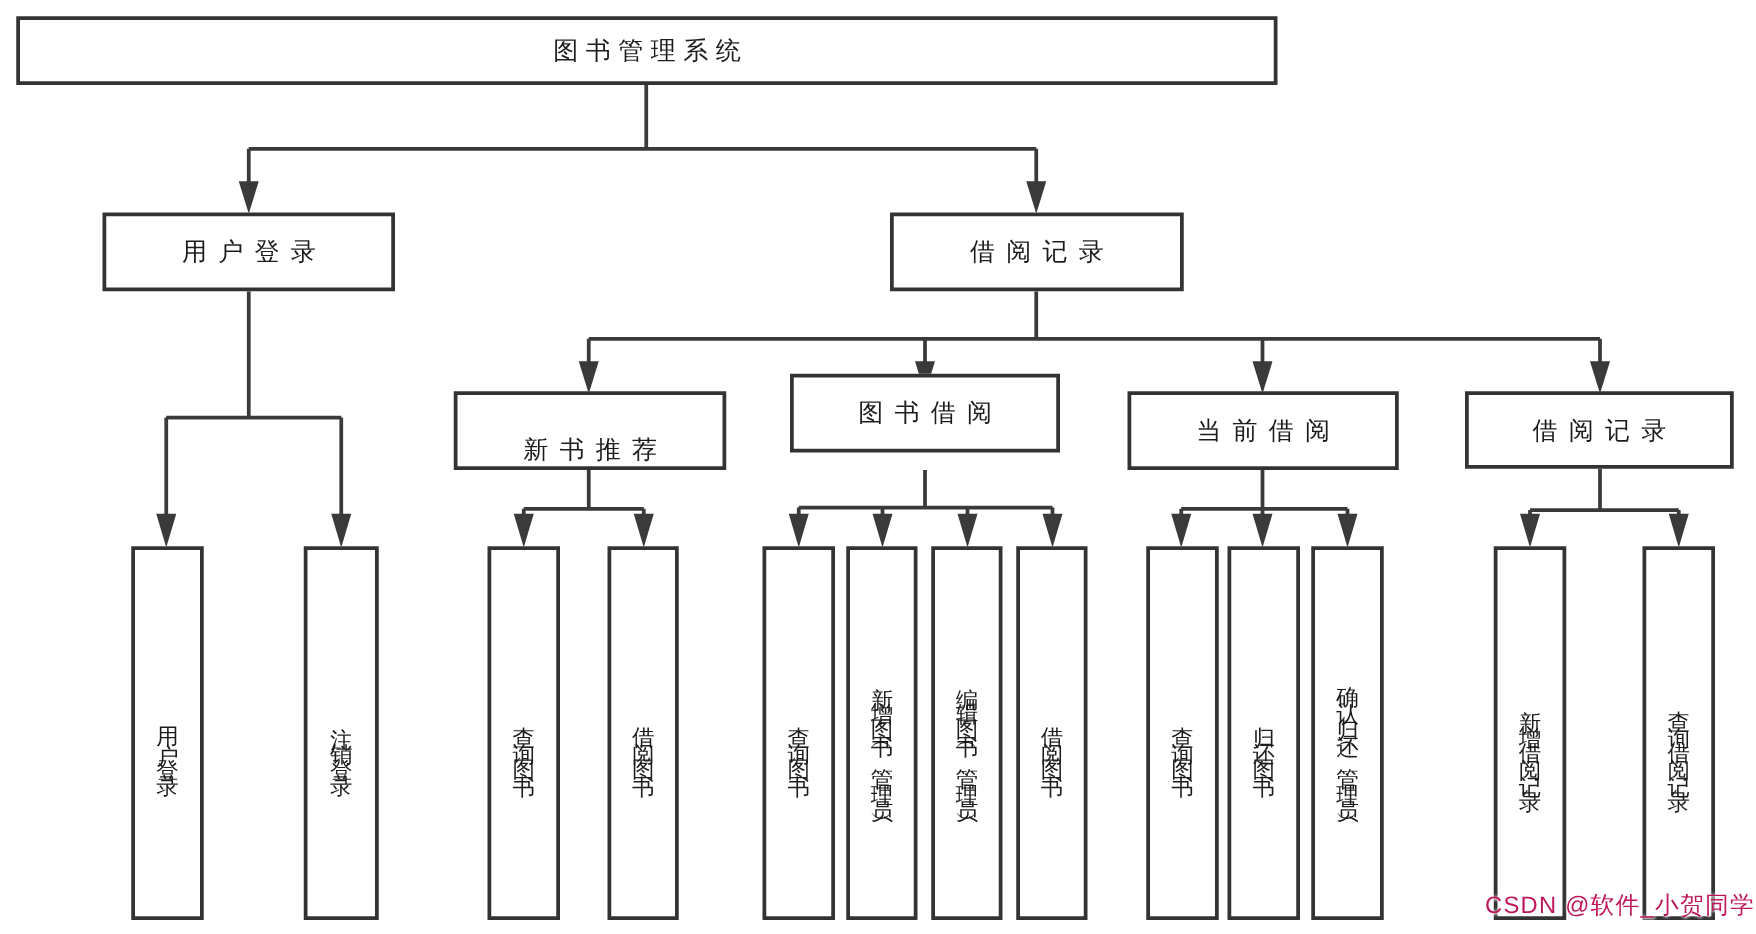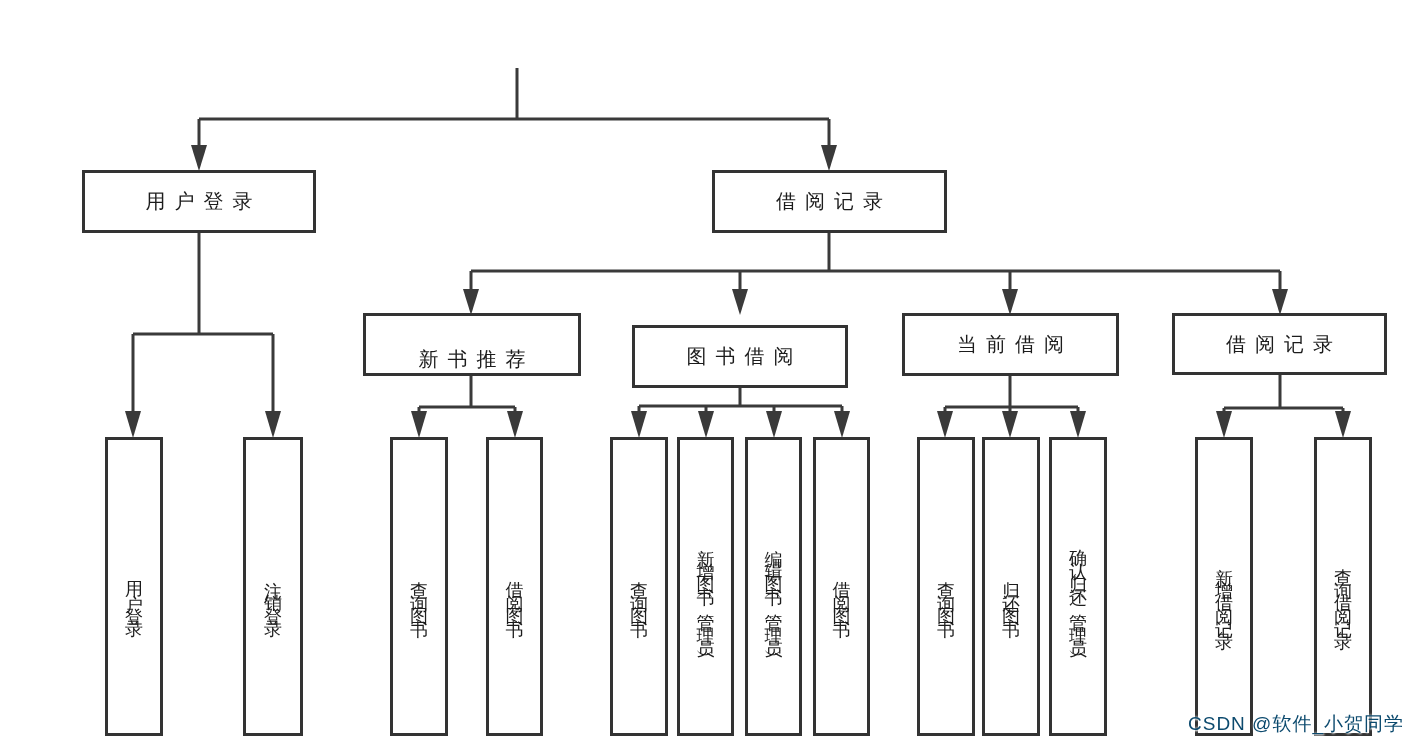--- a/index.html
+++ b/index.html
@@ -19,21 +19,21 @@
   .v-label{
     writing-mode:vertical-rl;text-orientation:mixed;
     font-size:18px;letter-spacing:13px;margin-bottom:-13px;
     white-space:nowrap;line-height:1;
   }
   .connectors{position:absolute;left:0;top:0;width:1405px;height:747px;}
   .connectors path{stroke:#3a3a3a;stroke-width:3;fill:none;}
   .connectors polygon{fill:#3a3a3a;stroke:none;}
   .watermark{
     position:absolute;left:1188px;top:711px;font-size:19px;
-    color:#0c4a6e;letter-spacing:1px;white-space:nowrap;
+    color:#be185d;letter-spacing:1px;white-space:nowrap;
     text-shadow:0 0 3px #ffffff, 1px 1px 2px #ffffff;
   }
 </style>
 </head>
 <body>
 
 <div class="stage">
 
   <svg class="connectors" viewBox="0 0 1405 747" xmlns="http://www.w3.org/2000/svg">
 
@@ -64,32 +64,35 @@
     <path d="M1010 376 V407 M945 407 H1078 M945 407 V414 M1010 407 V414 M1078 407 V414"></path>
     <polygon points="937,411 953,411 945,438"></polygon>
     <polygon points="1002,411 1018,411 1010,438"></polygon>
     <polygon points="1070,411 1086,411 1078,438"></polygon>
 
     <path d="M1280 375 V408 M1224 408 H1343 M1224 408 V414 M1343 408 V414"></path>
     <polygon points="1216,411 1232,411 1224,438"></polygon>
     <polygon points="1335,411 1351,411 1343,438"></polygon>
   </svg>
 
+  <div class="box root" style="left:13px;top:13px;width:1009px;height:55px;">
+    <span class="h-label">图书管理系统</span>
+  </div>
 
   <div class="box" style="left:82px;top:170px;width:234px;height:63px;">
     <span class="h-label">用户登录</span>
   </div>
   <div class="box" style="left:712px;top:170px;width:235px;height:63px;">
     <span class="h-label">借阅记录</span>
   </div>
 
   <div class="box" style="left:363px;top:313px;width:218px;height:63px;align-items:flex-end;">
     <span class="h-label">新书推荐</span>
   </div>
-  <div class="box" style="left:632px;top:325px;width:216px;height:63px;">
+  <div class="box" style="left:632px;top:299px;width:216px;height:63px;">
     <span class="h-label">图书借阅</span>
   </div>
   <div class="box" style="left:1172px;top:313px;width:215px;height:62px;">
     <span class="h-label">借阅记录</span>
   </div>
   <div class="box" style="left:902px;top:313px;width:217px;height:63px;">
     <span class="h-label">当前借阅</span>
   </div>
 
   <div class="box" style="left:105px;top:437px;width:58px;height:299px;">

